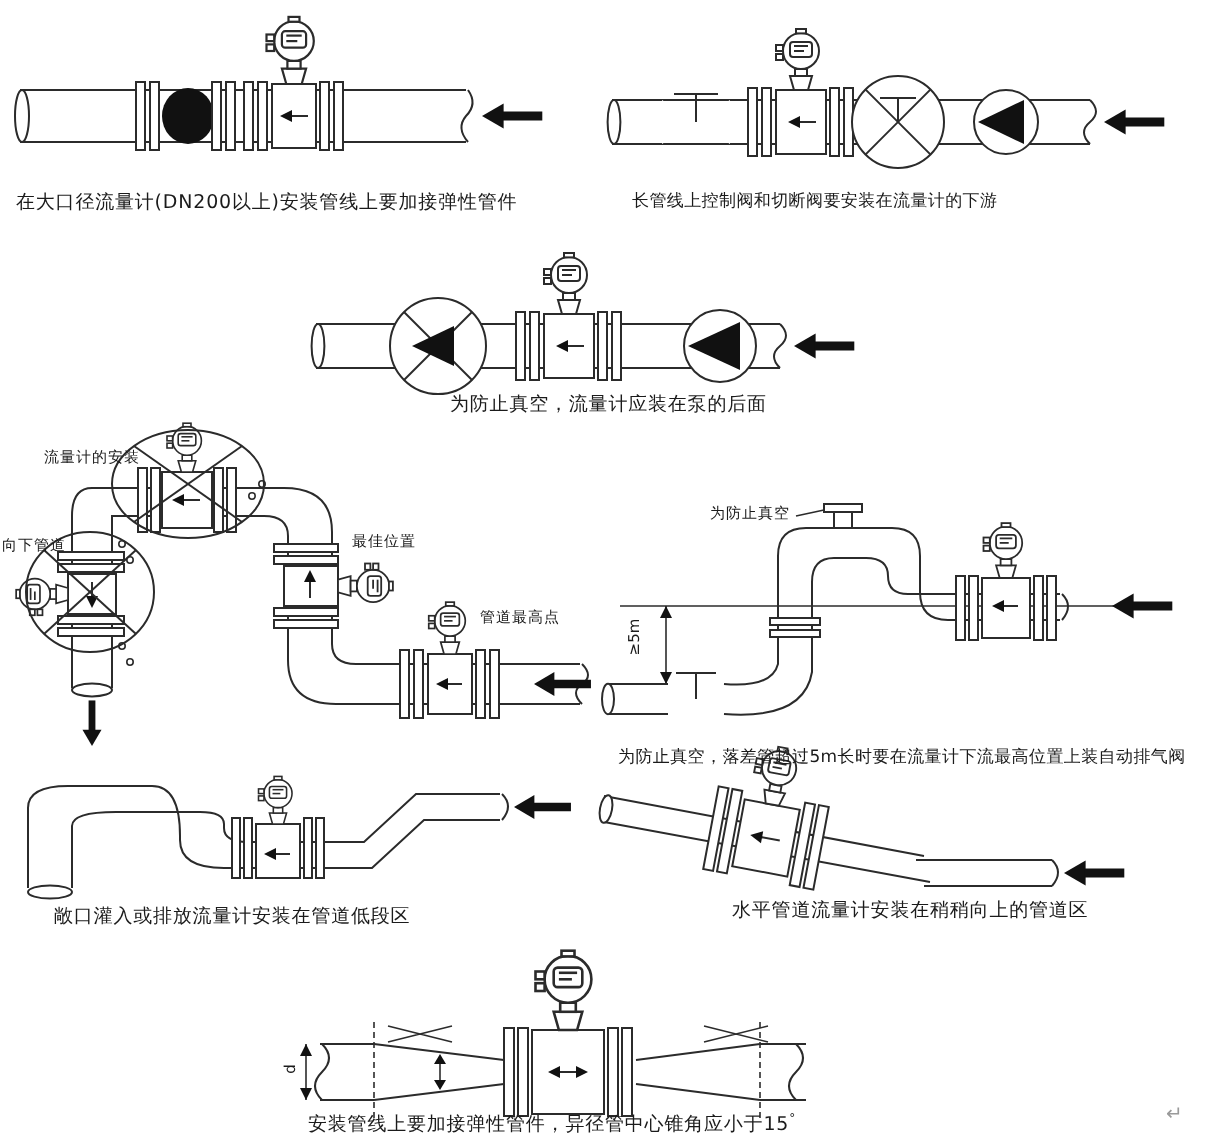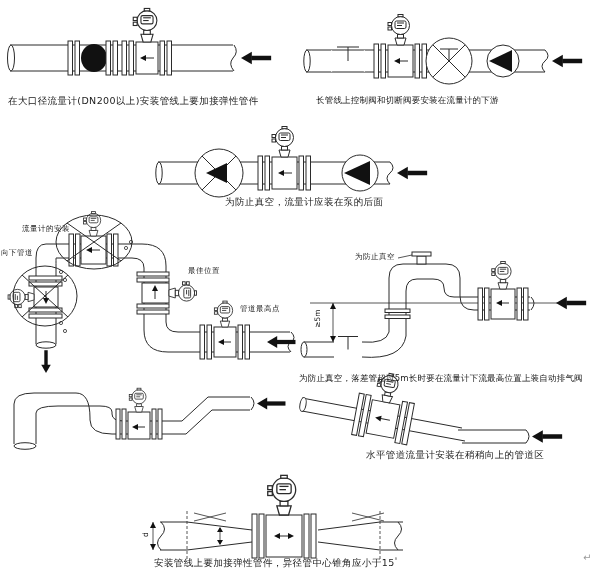--- a/index.html
+++ b/index.html
@@ -297,28 +297,29 @@
     <path d="M380,522 H403 M380,550 H403"></path>
     <path d="M398,522 q7,7 0,14 q-7,7 0,14"></path>
   </g>
 </svg>
 
 <div class="cap" style="left:8px;top:95px">在大口径流量计(DN200以上)安装管线上要加接弹性管件</div>
 <div class="cap small" style="left:316px;top:95px">长管线上控制阀和切断阀要安装在流量计的下游</div>
 <div class="cap" style="left:225px;top:196px">为防止真空，流量计应装在泵的后面</div>
 
 <div class="lbl" style="left:22px;top:224px">流量计的安装</div>
-<div class="lbl" style="left:1px;top:248px">向下管道</div>
-<div class="lbl" style="left:188px;top:266px">最佳位置</div>
+<div class="lbl" style="left:1px;top:268px">向下管道</div>
+<div class="lbl" style="left:176px;top:266px">最佳位置</div>
 <div class="lbl" style="left:240px;top:304px">管道最高点</div>
 
 <div class="lbl" style="left:355px;top:252px">为防止真空</div>
 <div class="vlbl" style="left:300px;top:314px;width:34px">≥5m</div>
-<div class="cap small" style="left:299px;top:373px">为防止真空，落差管超过5m长时要在流量计下流最高位置上装自动排气阀</div>
-
+<div class="cap small" style="left:309px;top:373px">为防止真空，落差管超过5m长时要在流量计下流最高位置上装自动排气阀</div>
+
+<div class="cap" style="left:27px;top:452px">敞口灌入或排放流量计安装在管道低段区</div>
 <div class="cap" style="left:366px;top:449px">水平管道流量计安装在稍稍向上的管道区</div>
 
 <div class="vlbl" style="left:138px;top:530px;width:14px">d</div>
 <div class="cap" style="left:154px;top:556px"><span>安装管线上要加接弹性管件，异径管中心锥角应小于15</span><sup>°</sup></div>
 
 <div class="retmark" style="left:583px;top:552px">↵</div>
 
 </div>
 
 </body></html>

